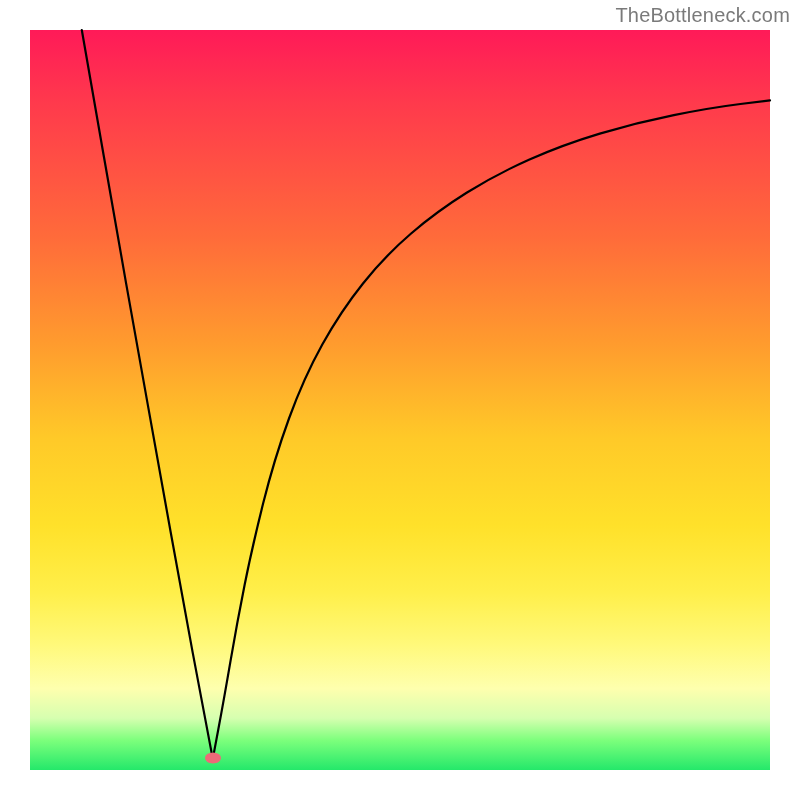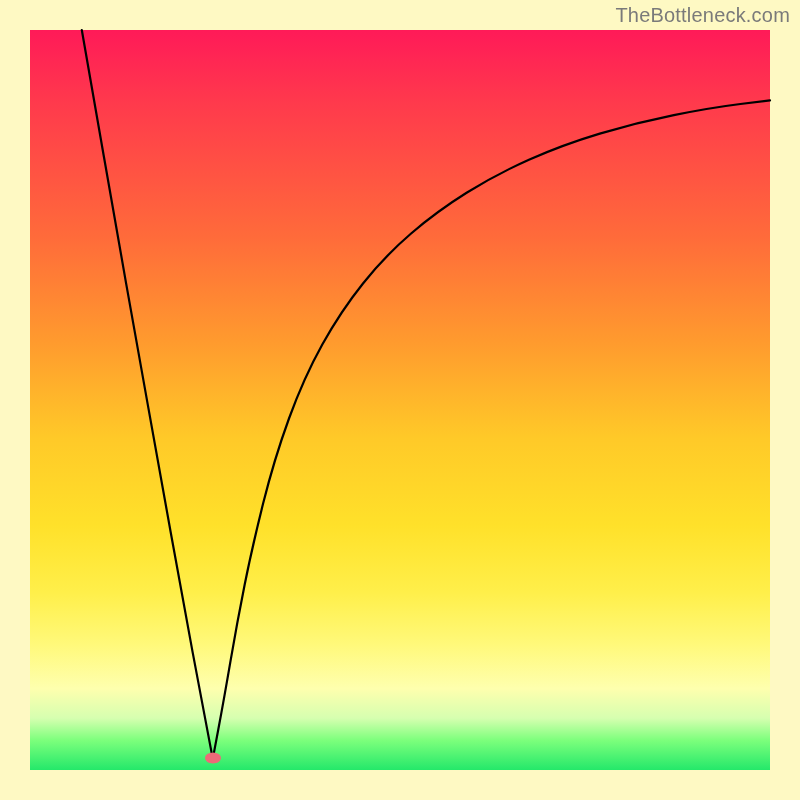--- a/index.html
+++ b/index.html
@@ -10,21 +10,21 @@
     background: #000;
     overflow: hidden;
     font-family: Arial, Helvetica, sans-serif;
   }
   .frame {
     position: absolute;
     top: 0;
     left: 0;
     width: 800px;
     height: 800px;
-    background: #fef9c3;
+    background: #ffffff;
   }
   .plot-area {
     position: absolute;
     top: 30px;
     left: 30px;
     width: 740px;
     height: 740px;
     
     background: linear-gradient(to bottom,
       #ff1a58 0%,

